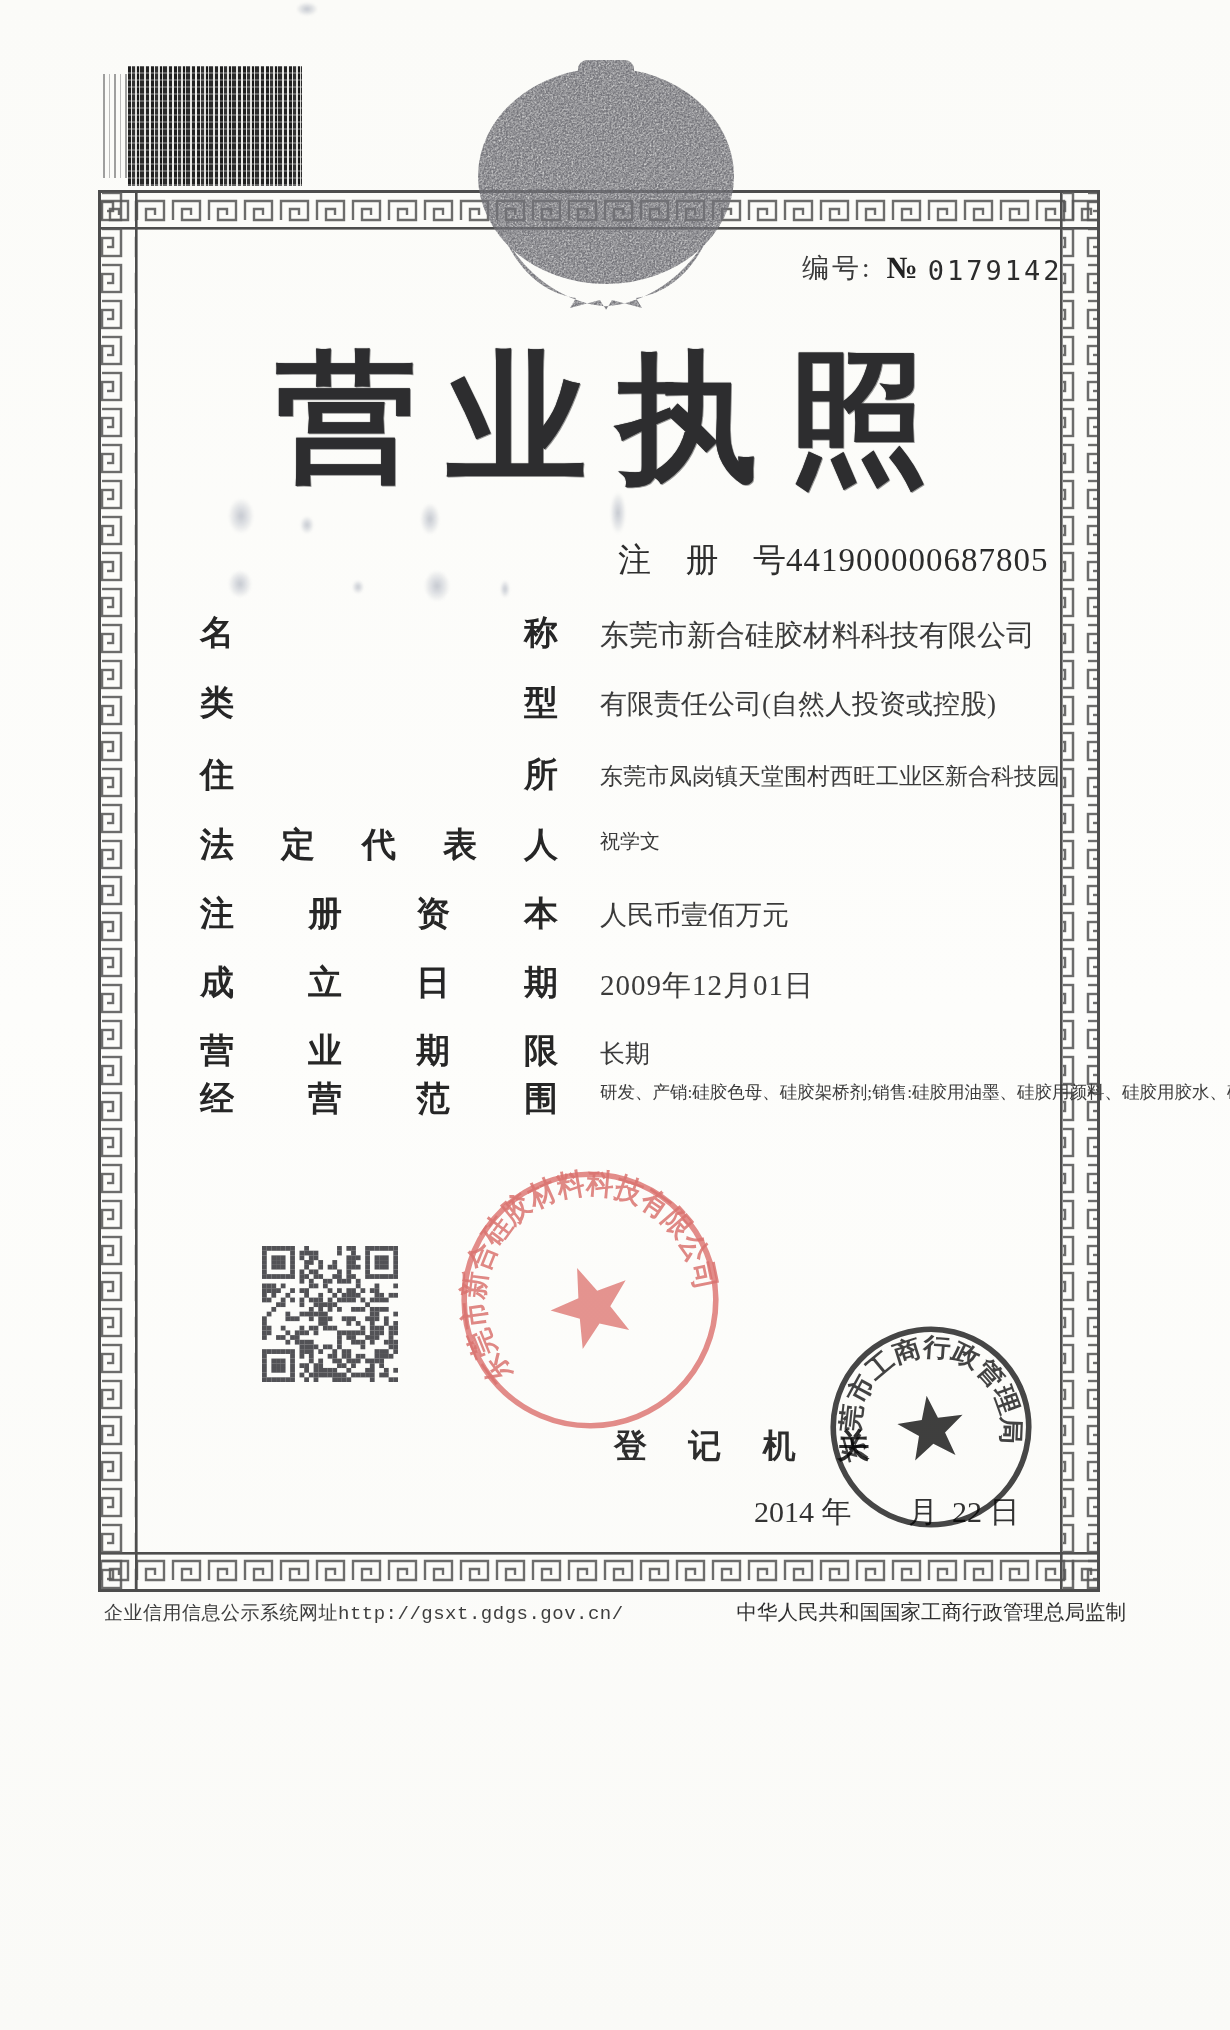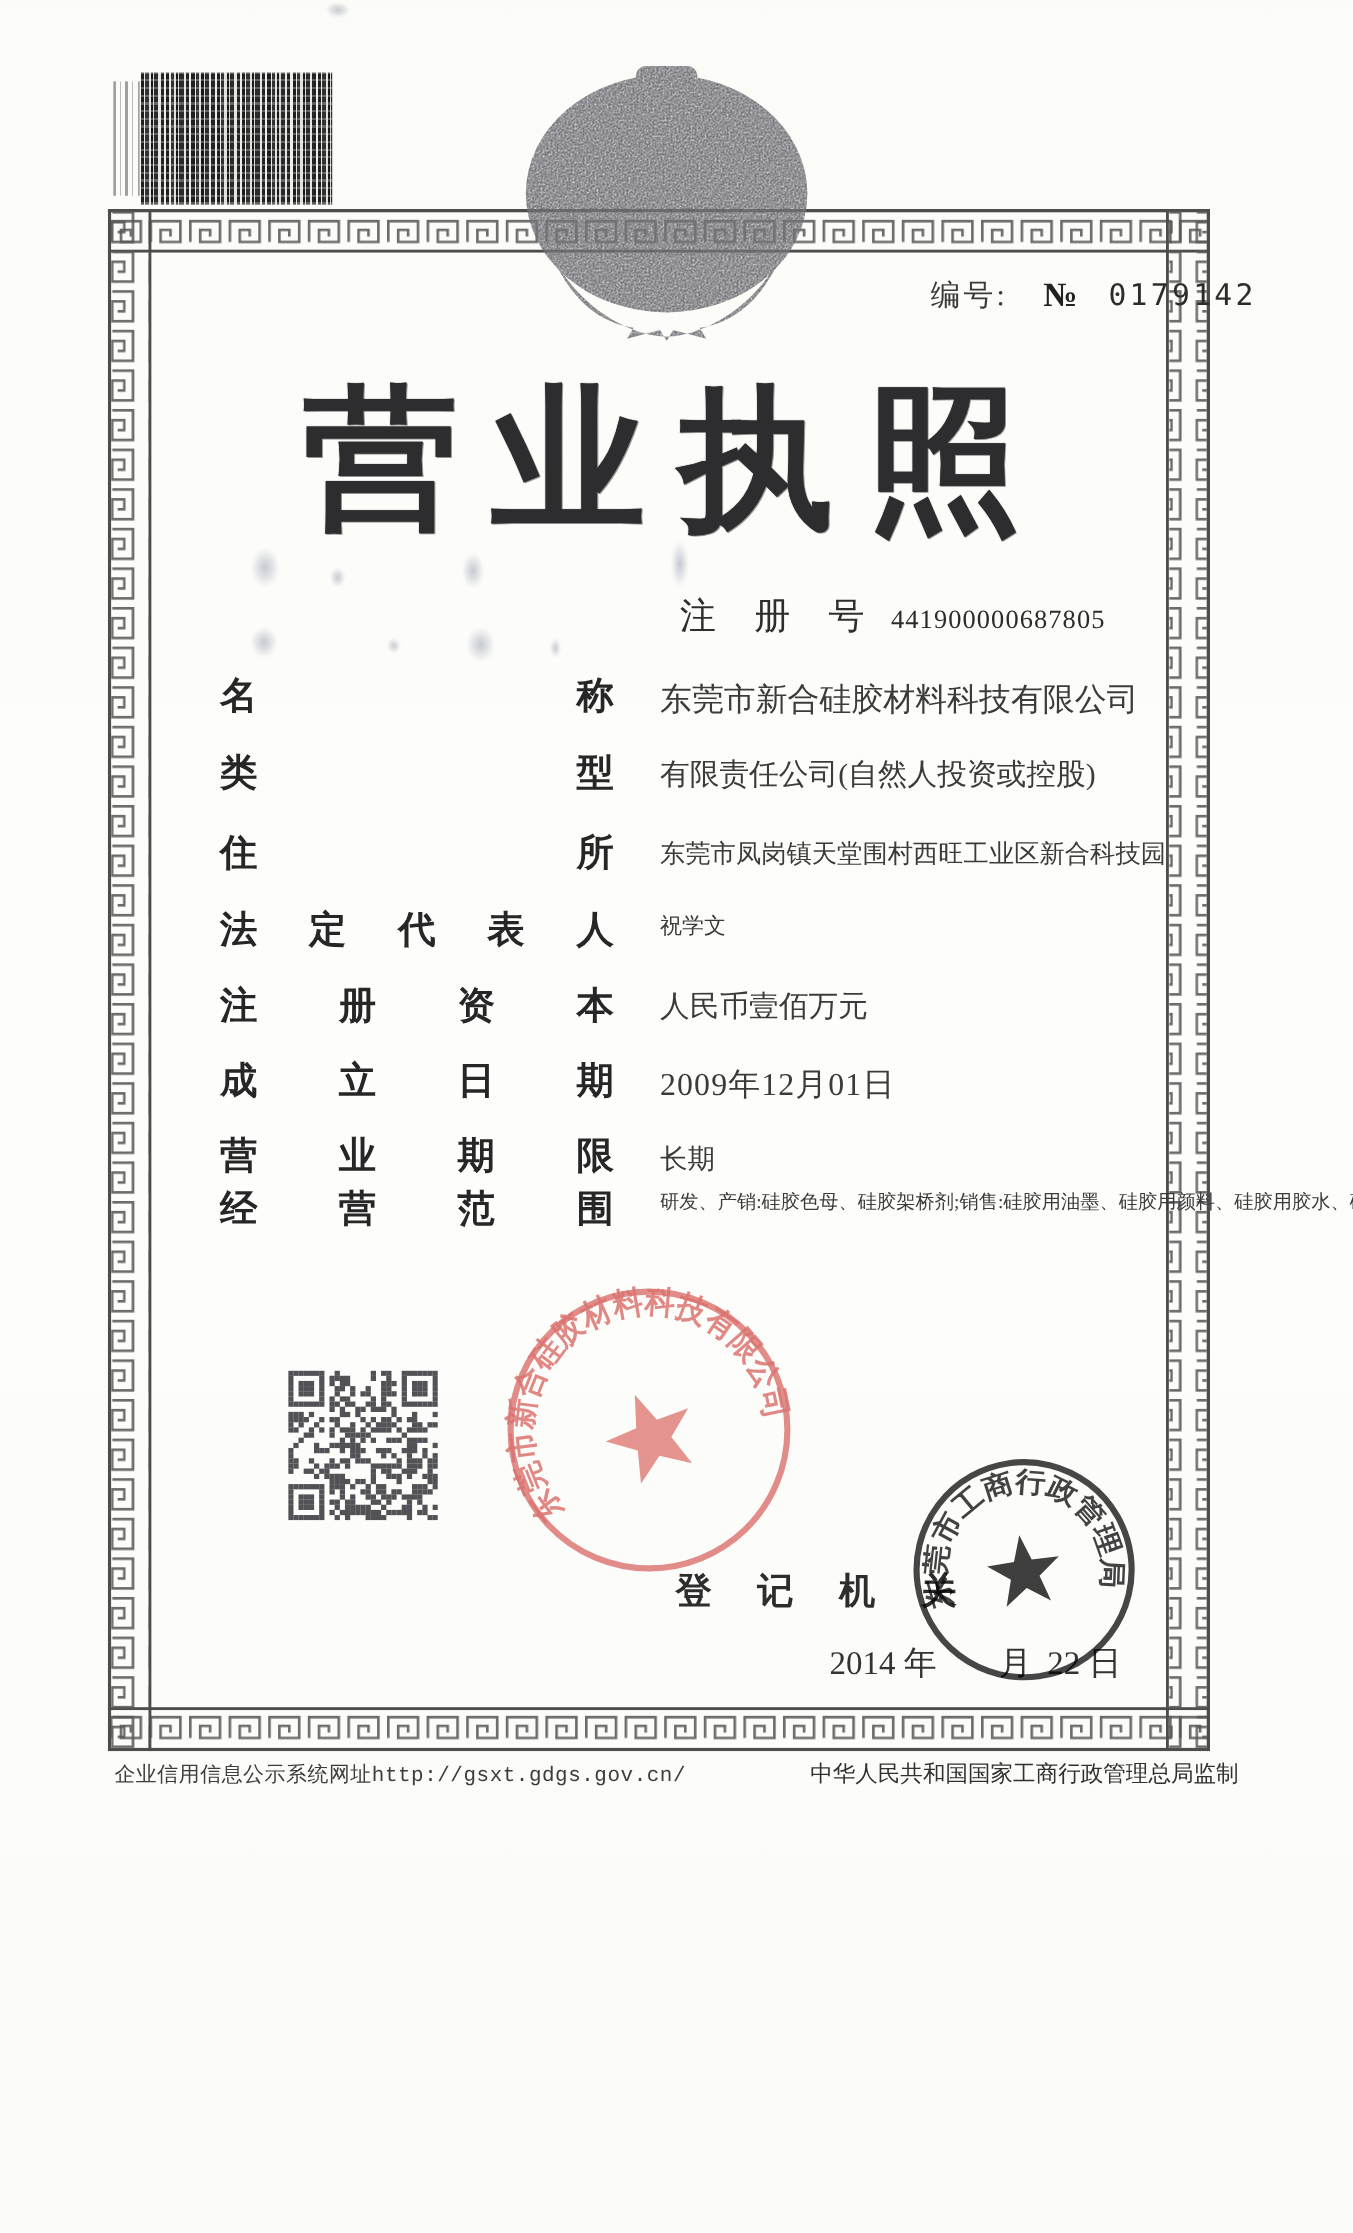--- a/index.html
+++ b/index.html
@@ -16,34 +16,34 @@
       repeating-linear-gradient(90deg,#151515 0 3px,#f2f2f0 3px 4px,#2b2b2b 4px 7px,#e7e7e4 7px 9px,#0e0e0e 9px 11px,#dcdcd9 11px 12px,#232323 12px 16px,#ededea 16px 18px,#1b1b1b 18px 21px,#f5f5f2 21px 23px);}
 
   
   .frame{position:absolute;left:98px;top:190px;width:1002px;height:1402px;}
   .frame svg{display:block;}
 
   
   .emblem{position:absolute;left:450px;top:60px;width:312px;height:250px;z-index:3;opacity:.96;}
 
   
-  .serial{position:absolute;left:846px;top:250px;display:flex;align-items:center;z-index:4;gap:18px;}
+  .serial{position:absolute;left:802px;top:250px;display:flex;align-items:flex-end;z-index:4;}
   .serial .s-lab{font-size:27px;color:#3a3a3a;letter-spacing:3px;}
   .serial .s-sym{font-size:31px;font-weight:bold;margin:0 10px 0 14px;color:#222;}
   .serial .s-num{font-size:27px;font-family:"DejaVu Sans Mono","Liberation Mono",monospace;letter-spacing:3px;color:#2c2c2c;}
 
   
   .title{position:absolute;left:276px;top:344px;width:652px;font-size:140px;line-height:1.06;
          font-weight:900;color:#2d2d2f;font-family:"DejaVu Sans","Liberation Sans",sans-serif;
          text-shadow:0 0 1px #2d2d2f,1px 1px 0 rgba(45,45,45,.45);}
 
   
   .regno{position:absolute;left:618px;top:538px;display:flex;align-items:baseline;}
   .regno .r-lab{width:168px;font-size:33px;color:#2e2e2e;}
-  .regno .r-num{margin-left:24px;font-size:24px;letter-spacing:1px;color:#2b2b2b;}
+  .regno .r-num{font-size:33px;letter-spacing:1px;color:#2b2b2b;}
 
   
   .row{position:absolute;left:200px;width:880px;}
   .row .lbl{position:absolute;left:0;top:0;width:358px;font-size:34px;font-weight:600;color:#262626;}
   .row .val{position:absolute;left:400px;top:6px;color:#3b3b3b;white-space:nowrap;}
   .v1{font-size:29px;}
   .v2{font-size:27px;}
   .v3{font-size:23px;top:9px !important;}
   .v4{font-size:20px;}
   .v5{font-size:27px;}

